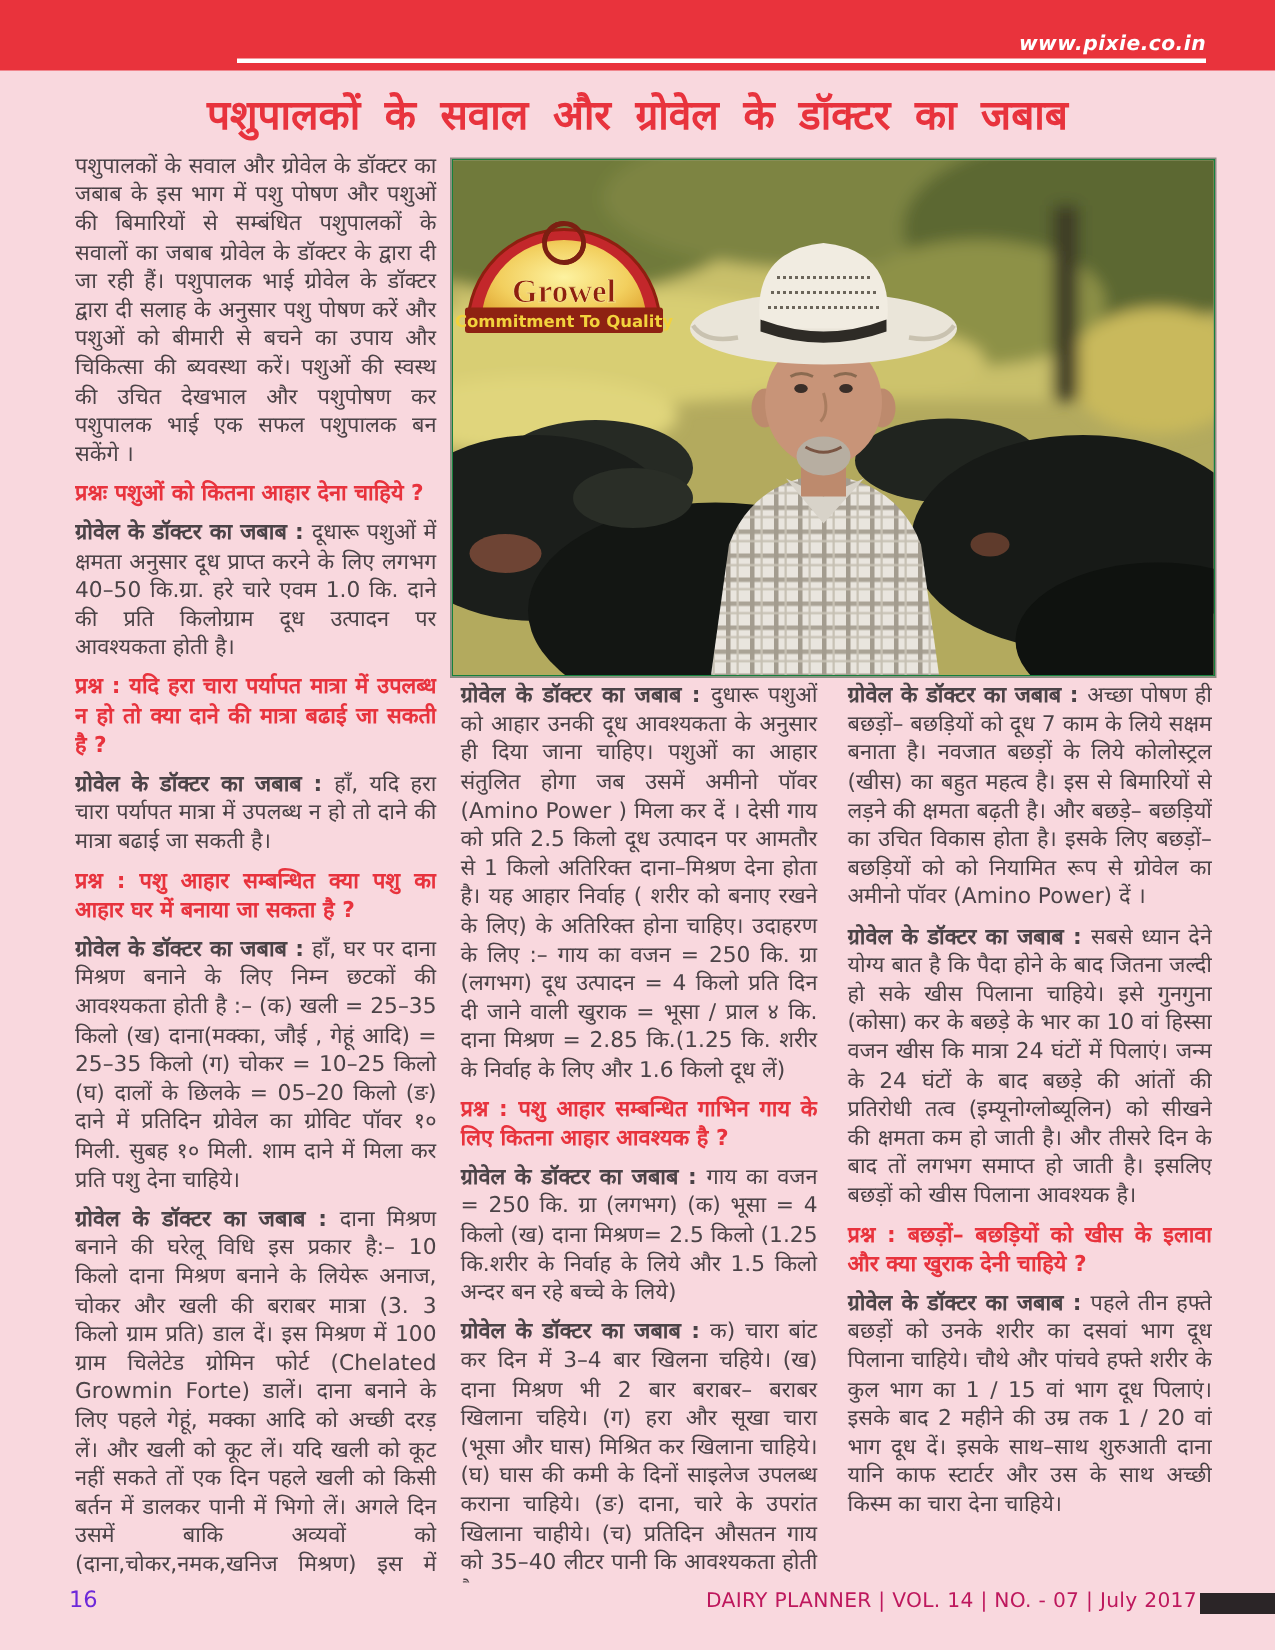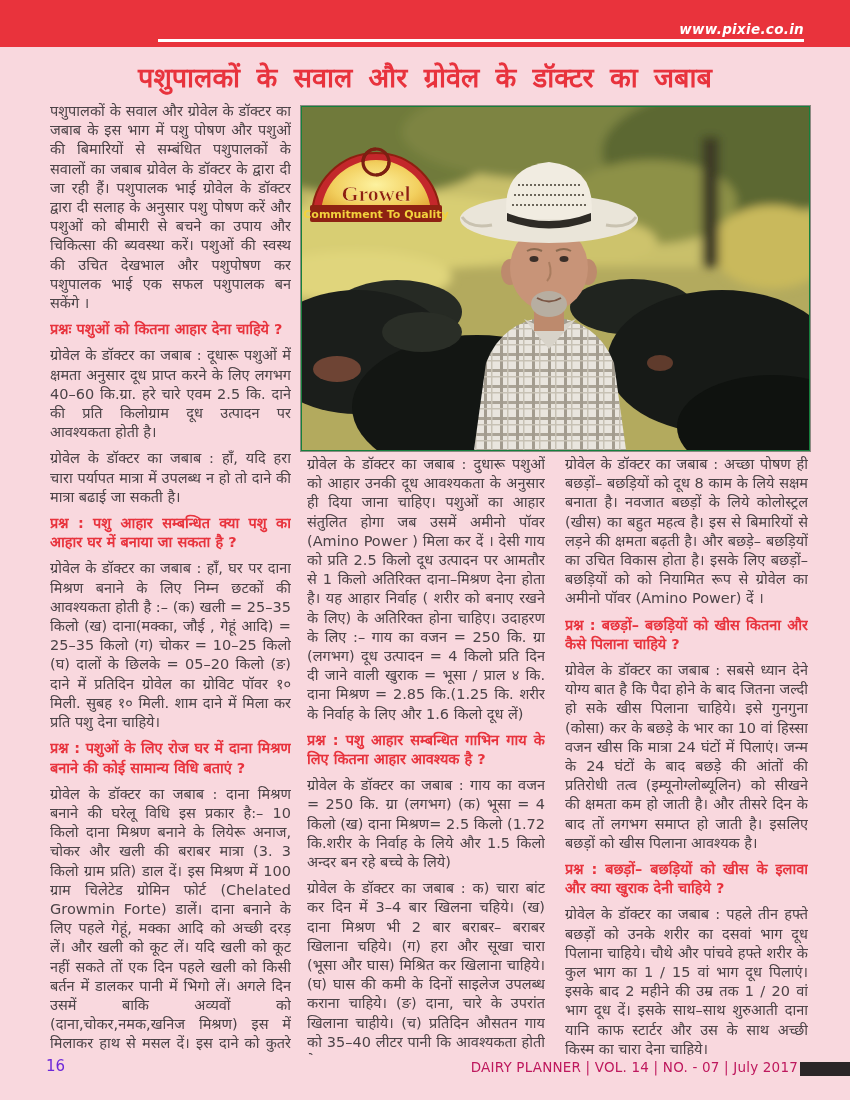--- a/index.html
+++ b/index.html
@@ -30,21 +30,21 @@
     border:1px solid #15803d;outline:1px solid #8d8a82;background:#fca5a5;
   }
   .photo svg{display:block;}
   
   .col{position:absolute;text-align:justify;font-size:14.5px;line-height:19.2px;color:#4b4347;}
   .col-left {left:50px; top:102px;width:241px;height:952px;overflow:hidden;}
   .col-mid  {left:307px;top:455px;width:238px;height:600px;overflow:hidden;}
   .col-right{left:565px;top:455px;width:243px;height:600px;overflow:hidden;}
   .col p{margin:0 0 7px 0;}
   .q{color:#e8333d;font-weight:bold;}
-  .lead{font-weight:normal;}
+  .lead{font-weight:bold;}
   .lead::after{content:" : ";}
   
   .footer-page-num{position:absolute;left:46px;top:1057px;font-size:15px;color:#6d28d9;}
   .footer-info{position:absolute;right:52px;top:1059px;font-size:13.5px;color:#be185d;letter-spacing:.2px;}
   .footer-bar{position:absolute;left:800px;top:1062px;width:50px;height:14px;background:#2b2527;}
 </style>
 </head>
 <body>
 
 <div class="header">
@@ -136,40 +136,39 @@
       <text x="64" y="76" text-anchor="middle" font-family="Liberation Serif, serif" font-size="22" font-weight="bold" fill="#8e1f10" stroke="#f6e489" stroke-width="0.6">Growel</text>
       <rect x="-2" y="80" width="132" height="17" rx="2" fill="#8e2212"></rect>
       <text x="64" y="93" text-anchor="middle" font-size="11" font-weight="bold" fill="#f2d23d">Commitment To Quality</text>
     </g>
   </svg>
 </div>
 
 <div class="col col-left">
   <p>पशुपालकों के सवाल और ग्रोवेल के डॉक्टर का जबाब के इस भाग में पशु पोषण और पशुओं की बिमारियों से सम्बंधित पशुपालकों के सवालों का जबाब ग्रोवेल के डॉक्टर के द्वारा दी जा रही हैं। पशुपालक भाई ग्रोवेल के डॉक्टर द्वारा दी सलाह के अनुसार पशु पोषण करें और पशुओं को बीमारी से बचने का उपाय और चिकित्सा की ब्यवस्था करें। पशुओं की स्वस्थ की उचित देखभाल और पशुपोषण कर पशुपालक भाई एक सफल पशुपालक बन सकेंगे ।</p>
   <p class="q">प्रश्नः पशुओं को कितना आहार देना चाहिये ?</p>
-  <p><span class="lead">ग्रोवेल के डॉक्टर का जबाब</span><span>दूधारू पशुओं में क्षमता अनुसार दूध प्राप्त करने के लिए लगभग 40–60 कि.ग्रा. हरे चारे एवम 2.5 कि. दाने की प्रति किलोग्राम दूध उत्पादन पर आवश्यकता होती है।</span></p>
+  <p><span class="lead">ग्रोवेल के डॉक्टर का जबाब</span><span>दूधारू पशुओं में क्षमता अनुसार दूध प्राप्त करने के लिए लगभग 40–50 कि.ग्रा. हरे चारे एवम 1.0 कि. दाने की प्रति किलोग्राम दूध उत्पादन पर आवश्यकता होती है।</span></p>
+  <p class="q">प्रश्न : यदि हरा चारा पर्यापत मात्रा में उपलब्ध न हो तो क्या दाने की मात्रा बढाई जा सकती है ?</p>
   <p><span class="lead">ग्रोवेल के डॉक्टर का जबाब</span><span>हाँ, यदि हरा चारा पर्यापत मात्रा में उपलब्ध न हो तो दाने की मात्रा बढाई जा सकती है।</span></p>
   <p class="q">प्रश्न : पशु आहार सम्बन्धित क्या पशु का आहार घर में बनाया जा सकता है ?</p>
   <p><span class="lead">ग्रोवेल के डॉक्टर का जबाब</span><span>हाँ, घर पर दाना मिश्रण बनाने के लिए निम्न छटकों की आवश्यकता होती है :– (क) खली = 25–35 किलो (ख) दाना(मक्का, जौई , गेहूं आदि) = 25–35 किलो (ग) चोकर = 10–25 किलो (घ) दालों के छिलके = 05–20 किलो (ङ) दाने में प्रतिदिन ग्रोवेल का ग्रोविट पॉवर १० मिली. सुबह १० मिली. शाम दाने में मिला कर प्रति पशु देना चाहिये।</span></p>
-  <p class="q">प्रश्न : पशुओं के लिए रोज घर में दाना मिश्रण बनाने की कोई सामान्य विधि बताएं ?</p>
   <p><span class="lead">ग्रोवेल के डॉक्टर का जबाब</span><span>दाना मिश्रण बनाने की घरेलू विधि इस प्रकार है:– 10 किलो दाना मिश्रण बनाने के लियेरू अनाज, चोकर और खली की बराबर मात्रा (3. 3 किलो ग्राम प्रति) डाल दें। इस मिश्रण में  100 ग्राम चिलेटेड ग्रोमिन फोर्ट (Chelated Growmin Forte) डालें। दाना बनाने के लिए पहले गेहूं, मक्का आदि को अच्छी दरड़ लें। और खली को कूट लें। यदि खली को कूट नहीं सकते तों एक दिन पहले खली को किसी बर्तन में डालकर पानी में भिगो लें। अगले दिन उसमें बाकि अव्यवों को (दाना,चोकर,नमक,खनिज मिश्रण) इस में मिलाकर हाथ से मसल दें। इस दाने को कुतरे हुए चारे / घास में मिलाकर पशु को खिला सकते हैं।</span></p>
 
 </div>
 
 <div class="col col-mid">
   <p><span class="lead">ग्रोवेल के डॉक्टर का जबाब</span><span>दुधारू पशुओं को आहार उनकी दूध आवश्यकता के अनुसार ही दिया जाना चाहिए। पशुओं का आहार संतुलित होगा जब उसमें अमीनो पॉवर (Amino Power ) मिला कर दें । देसी गाय को प्रति 2.5 किलो दूध उत्पादन पर आमतौर से 1 किलो अतिरिक्त दाना–मिश्रण देना होता है। यह आहार निर्वाह ( शरीर को बनाए रखने के लिए) के अतिरिक्त होना चाहिए। उदाहरण के लिए :– गाय का वजन = 250 कि. ग्रा (लगभग) दूध उत्पादन = 4 किलो प्रति दिन दी जाने वाली खुराक = भूसा / प्राल ४ कि. दाना मिश्रण = 2.85 कि.(1.25 कि. शरीर के निर्वाह के लिए और 1.6 किलो दूध लें)</span></p>
   <p class="q">प्रश्न : पशु आहार सम्बन्धित गाभिन गाय के लिए कितना आहार आवश्यक है ?</p>
-  <p><span class="lead">ग्रोवेल के डॉक्टर का जबाब</span><span>गाय का वजन = 250 कि. ग्रा (लगभग) (क) भूसा  = 4 किलो (ख) दाना मिश्रण= 2.5 किलो (1.72 कि.शरीर के निर्वाह के लिये और 1.5 किलो अन्दर बन रहे बच्चे के लिये)</span></p>
+  <p><span class="lead">ग्रोवेल के डॉक्टर का जबाब</span><span>गाय का वजन = 250 कि. ग्रा (लगभग) (क) भूसा  = 4 किलो (ख) दाना मिश्रण= 2.5 किलो (1.25 कि.शरीर के निर्वाह के लिये और 1.5 किलो अन्दर बन रहे बच्चे के लिये)</span></p>
   <p><span class="lead">ग्रोवेल के डॉक्टर का जबाब</span><span>क) चारा बांट कर दिन में 3–4 बार खिलना चहिये। (ख) दाना मिश्रण भी 2 बार बराबर– बराबर खिलाना चहिये। (ग) हरा और सूखा चारा (भूसा  और घास) मिश्रित कर खिलाना चाहिये। (घ) घास की कमी के दिनों साइलेज उपलब्ध कराना चाहिये। (ङ) दाना, चारे के उपरांत खिलाना चाहीये। (च) प्रतिदिन औसतन गाय को 35–40 लीटर पानी कि आवश्यकता होती है।</span></p>
 
 </div>
 
 <div class="col col-right">
-  <p><span class="lead">ग्रोवेल के डॉक्टर का जबाब</span><span>अच्छा पोषण ही बछड़ों– बछड़ियों को दूध 8 काम के लिये सक्षम बनाता है। नवजात बछड़ों के लिये कोलोस्ट्रल (खीस) का बहुत महत्व है। इस से बिमारियों से लड़ने की क्षमता बढ़ती है। और बछड़े– बछड़ियों का उचित विकास होता है। इसके लिए बछड़ों– बछड़ियों को को नियामित रूप से ग्रोवेल का अमीनो पॉवर (Amino Power) दें ।</span></p>
-  <p class="q">प्रश्न : बछड़ों– बछड़ियों को खीस कितना और कैसे पिलाना चाहिये ?</p>
+  <p><span class="lead">ग्रोवेल के डॉक्टर का जबाब</span><span>अच्छा पोषण ही बछड़ों– बछड़ियों को दूध 7 काम के लिये सक्षम बनाता है। नवजात बछड़ों के लिये कोलोस्ट्रल (खीस) का बहुत महत्व है। इस से बिमारियों से लड़ने की क्षमता बढ़ती है। और बछड़े– बछड़ियों का उचित विकास होता है। इसके लिए बछड़ों– बछड़ियों को को नियामित रूप से ग्रोवेल का अमीनो पॉवर (Amino Power) दें ।</span></p>
   <p><span class="lead">ग्रोवेल के डॉक्टर का जबाब</span><span>सबसे ध्यान देने योग्य बात है कि पैदा होने के बाद जितना जल्दी हो सके खीस पिलाना चाहिये। इसे गुनगुना (कोसा) कर के बछड़े के भार का 10 वां हिस्सा वजन खीस कि मात्रा 24 घंटों में पिलाएं। जन्म के 24 घंटों के बाद बछड़े की आंतों की प्रतिरोधी तत्व (इम्यूनोग्लोब्यूलिन) को सीखने की क्षमता कम हो जाती है। और तीसरे दिन के बाद तों लगभग समाप्त हो जाती है। इसलिए बछड़ों को खीस पिलाना आवश्यक है।</span></p>
   <p class="q">प्रश्न : बछड़ों– बछड़ियों को खीस के इलावा और क्या खुराक देनी चाहिये ?</p>
   <p><span class="lead">ग्रोवेल के डॉक्टर का जबाब</span><span>पहले तीन हफ्ते बछड़ों को उनके शरीर का दसवां भाग दूध पिलाना चाहिये। चौथे और पांचवे हफ्ते शरीर के कुल भाग का 1 / 15 वां भाग दूध पिलाएं। इसके बाद 2 महीने की उम्र तक 1 / 20 वां भाग दूध दें। इसके साथ–साथ शुरुआती दाना यानि काफ स्टार्टर और उस के साथ अच्छी किस्म का चारा देना चाहिये।</span></p>
 
 </div>
 
 <div class="footer-page-num">16</div>
 <div class="footer-info">DAIRY PLANNER | VOL. 14 | NO. - 07 | July 2017</div>
 <div class="footer-bar"></div>
 

